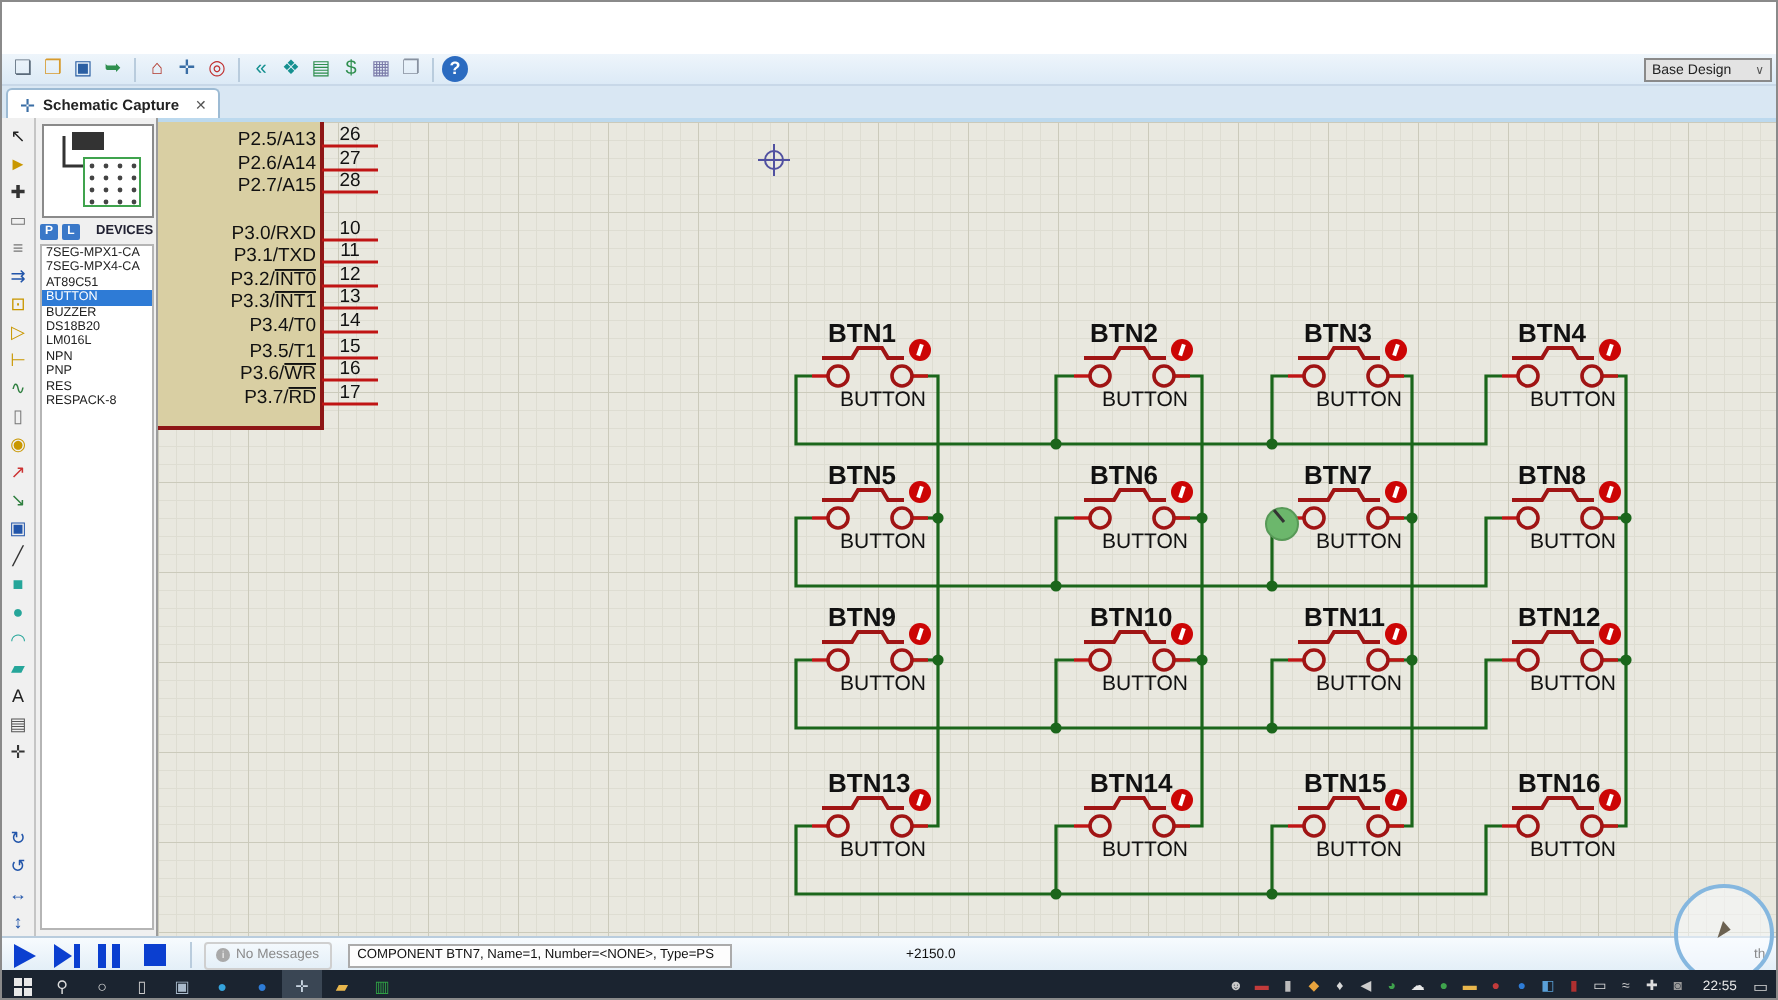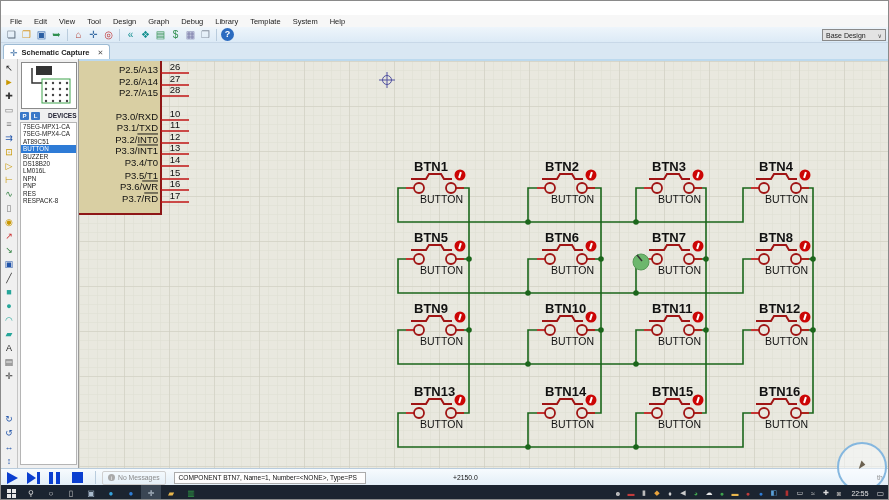--- a/index.html
+++ b/index.html
@@ -72,33 +72,20 @@
   
   .cursor-ring{position:absolute;left:836px;top:441px;width:50px;height:50px;border-radius:50%;border:2px solid #85B7DF;background:rgba(250,252,255,0.5);box-sizing:border-box;z-index:20;}
   .cursor-ring .ptr{position:absolute;left:21px;top:17px;width:0;height:0;border-left:5px solid #6B6150;border-top:3px solid transparent;border-bottom:6px solid transparent;transform:rotate(18deg);}
 </style>
 </head>
 <body>
 
 <div id="app">
 
 
-  <div class="menubar" id="menubar">
-      <div class="menu-item">File</div>
-      <div class="menu-item">Edit</div>
-      <div class="menu-item">View</div>
-      <div class="menu-item">Tool</div>
-      <div class="menu-item">Design</div>
-      <div class="menu-item">Graph</div>
-      <div class="menu-item">Debug</div>
-      <div class="menu-item">Library</div>
-      <div class="menu-item">Template</div>
-      <div class="menu-item">System</div>
-      <div class="menu-item">Help</div>
-    </div>
 
   <div class="toolbar">
     <div id="toolbar-icons" style="display:flex;align-items:center;">
         <div class="tb-icon" style="color: rgb(90, 106, 122);">❏</div>
         <div class="tb-icon" style="color: rgb(215, 155, 46);">❒</div>
         <div class="tb-icon" style="color: rgb(43, 95, 163);">▣</div>
         <div class="tb-icon" style="color: rgb(47, 143, 79);">➥</div>
         <div class="tb-sep"></div>
         <div class="tb-icon" style="color: rgb(178, 58, 46);">⌂</div>
         <div class="tb-icon" style="color: rgb(58, 110, 165);">✛</div>

